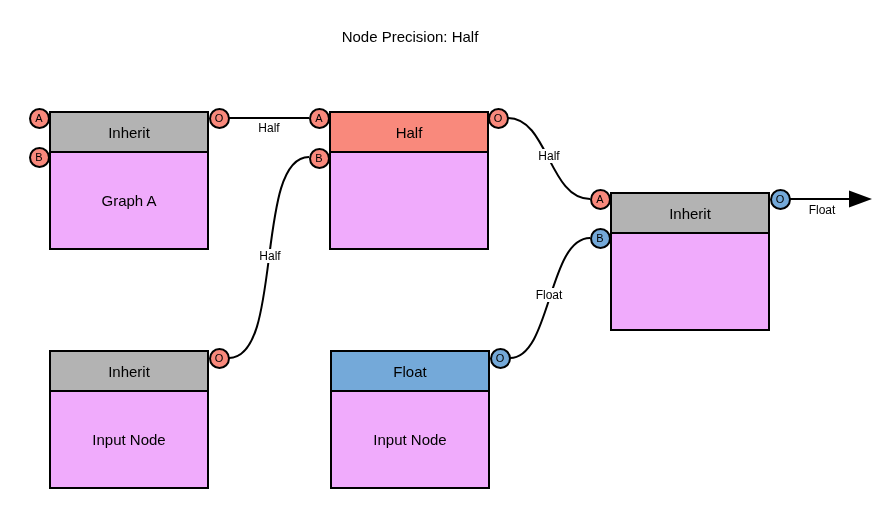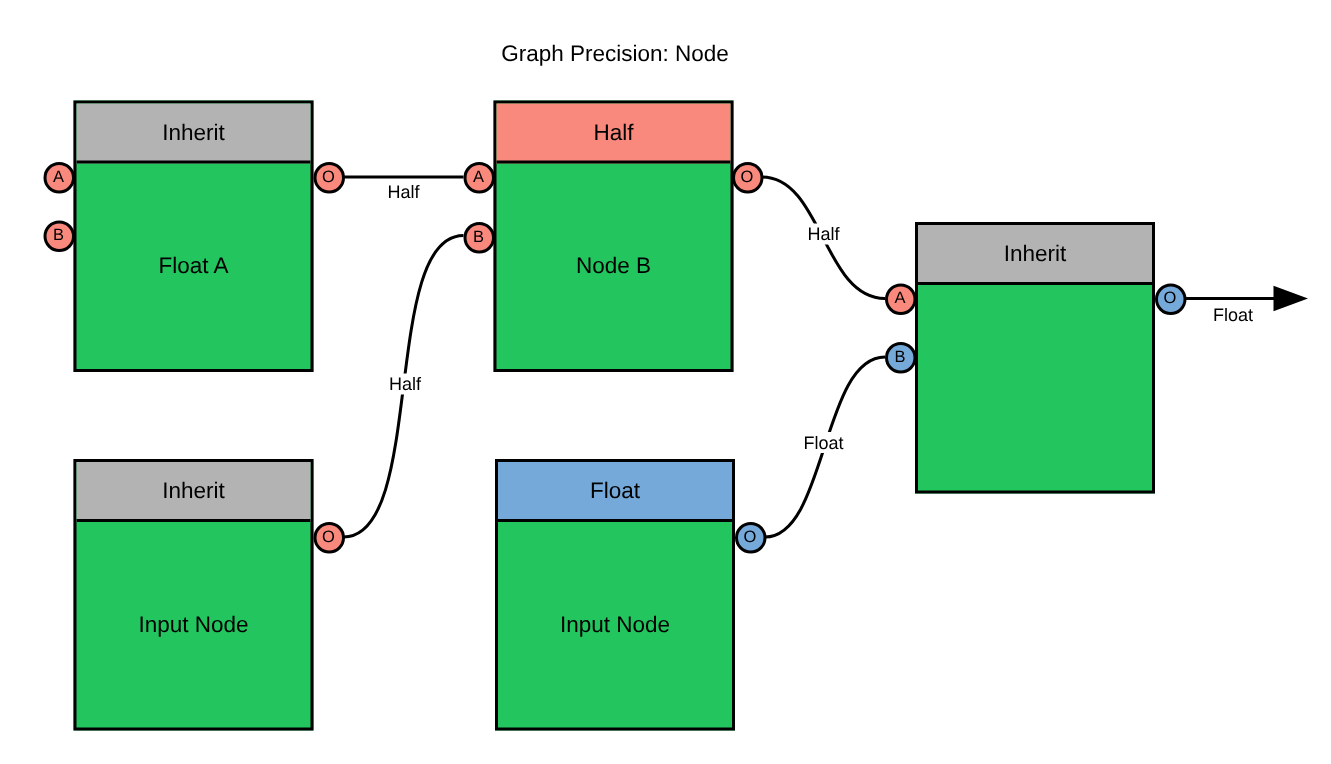--- a/index.html
+++ b/index.html
@@ -21,25 +21,26 @@
     top: 36px;
     transform: translate(-50%, -50%);
     font-size: 15px;
     color: #000000;
     white-space: nowrap;
     z-index: 4;
   }
   .node {
     position: absolute;
     width: 160px;
-    height: 181px;
+    height: 139px;
     border: 2px solid #000000;
-    background: #22c55e;
+    background: #f0abfc;
     box-sizing: border-box;
     z-index: 1;
+    margin-top: 44px;
   }
   .node-header {
     height: 40px;
     border-bottom: 2px solid #000000;
     box-sizing: border-box;
     display: flex;
     align-items: center;
     justify-content: center;
     font-size: 15px;
     color: #000000;
@@ -90,30 +91,29 @@
   .edge-label.bg {
     background: #ffffff;
     padding: 1px 2px;
   }
 </style>
 </head>
 <body>
 
 <div id="canvas">
 
-  <div id="diagram-title">Graph Precision: Node</div>
+  <div id="diagram-title">Node Precision: Half</div>
 
   <div class="node" style="left:49px; top:67px;">
     <div class="node-header hdr-gray">Inherit</div>
-    <div class="node-body">Float A</div>
+    <div class="node-body">Graph A</div>
   </div>
 
   <div class="node" style="left:329px; top:67px;">
     <div class="node-header hdr-salmon">Half</div>
-    <div class="node-body">Node B</div>
   </div>
 
   <div class="node" style="left:610px; top:148px;">
     <div class="node-header hdr-gray">Inherit</div>
   </div>
 
   <div class="node" style="left:49px; top:306px;">
     <div class="node-header hdr-gray">Inherit</div>
     <div class="node-body">Input Node</div>
   </div>

